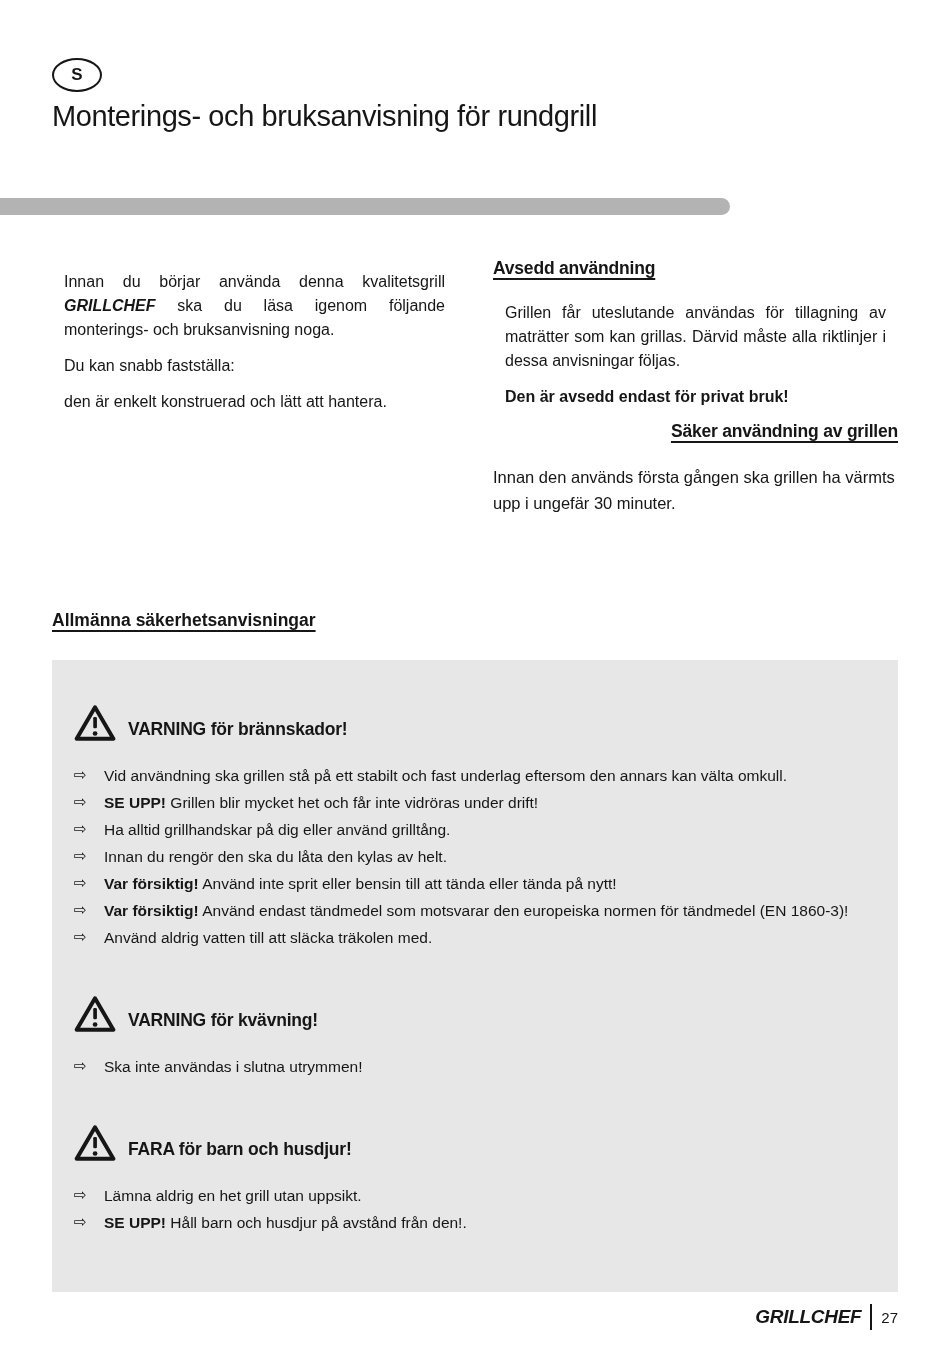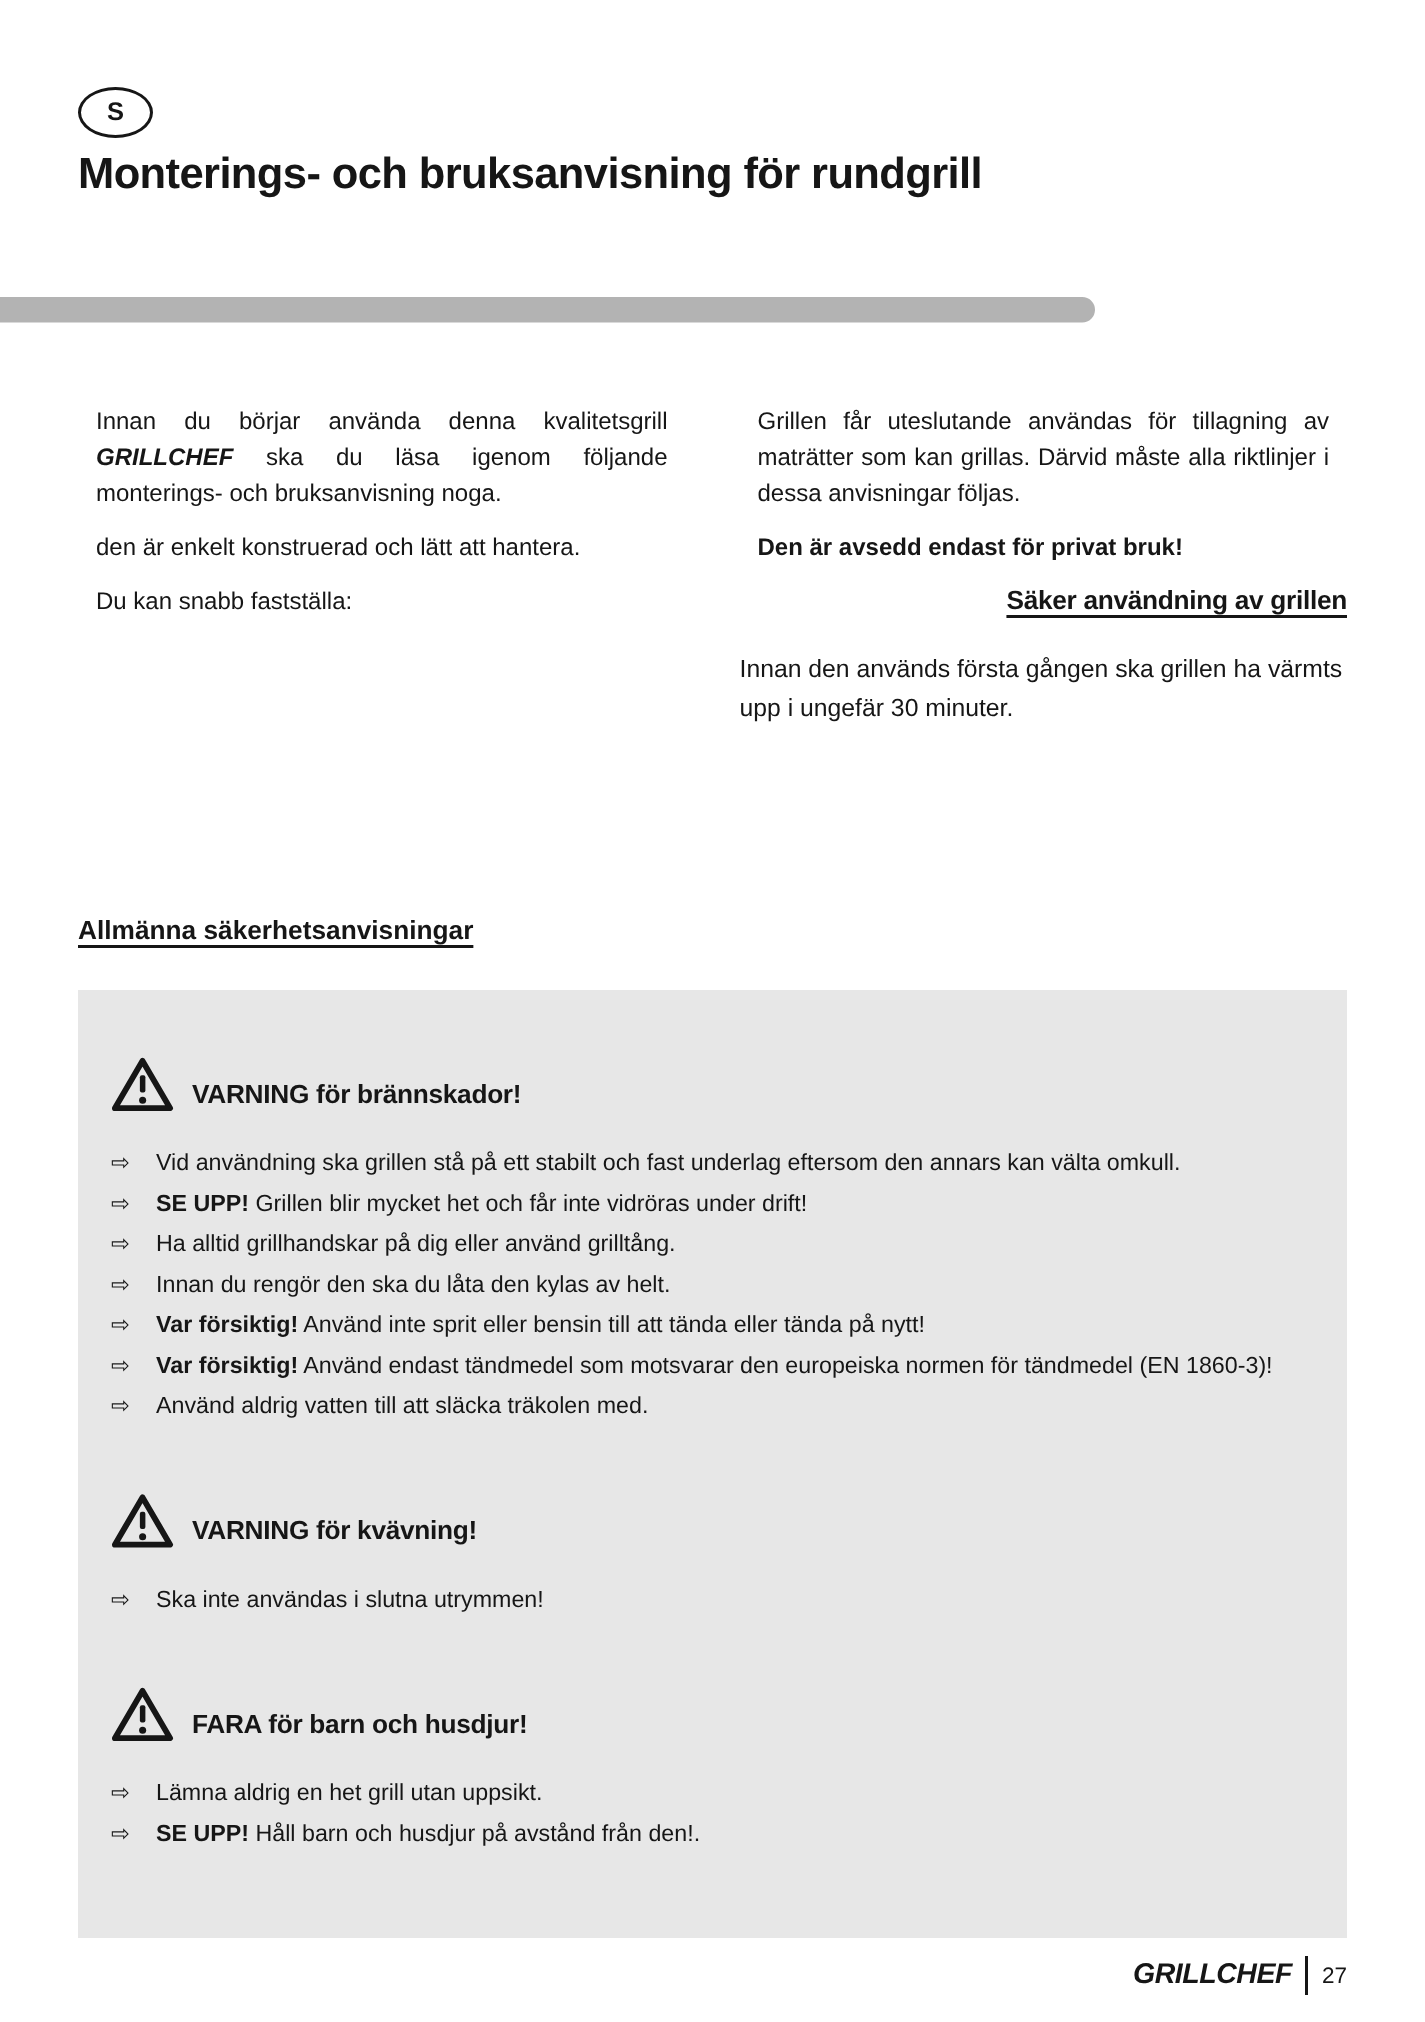--- a/index.html
+++ b/index.html
@@ -23,21 +23,21 @@
     display: flex; align-items: center; justify-content: center;
     font-weight: bold; font-size: 17px;
   }
 
   .page-title {
     position: absolute;
     left: 52px; top: 100px;
     width: 860px;
     margin: 0;
     font-size: 29px;
-    font-weight: bold;
+    font-weight: normal;
     letter-spacing: -0.4px;
   }
 
   .gray-bar {
     position: absolute;
     left: 0; top: 198px;
     width: 730px; height: 17px;
     background: #b3b3b3;
     border-radius: 0 9px 9px 0;
   }
@@ -161,25 +161,26 @@
   </div>
 
   <h1 class="page-title">Monterings- och bruksanvisning för rundgrill</h1>
 
   <div class="gray-bar"></div>
 
   <div class="columns">
 
     <div class="col">
       <p class="body-text justify"><span>Innan du börjar använda denna kvalitetsgrill </span><span class="brand-inline">GRILLCHEF</span><span> ska du läsa igenom följande monterings- och bruksanvisning noga.</span></p>
+      <div class="body-text">Du kan snabb fastställa:</div>
       <div class="body-text">den är enkelt konstruerad och lätt att hantera.</div>
-      <div class="body-text">Du kan snabb fastställa:</div>
     </div>
 
     <div class="col">
+      <h2 class="sec-head">Avsedd användning</h2>
       <p class="body-text justify">Grillen får uteslutande användas för tillagning av maträtter som kan grillas. Därvid måste alla riktlinjer i dessa anvisningar följas.</p>
       <div class="body-text bold">Den är avsedd endast för privat bruk!</div>
 
       <h2 class="sec-head saker-head">Säker användning av grillen</h2>
       <p class="saker-para">Innan den används första gången ska grillen ha värmts upp i ungefär 30 minuter.</p>
     </div>
 
   </div>
 
   <h2 class="allmanna-head">Allmänna säkerhetsanvisningar</h2>

